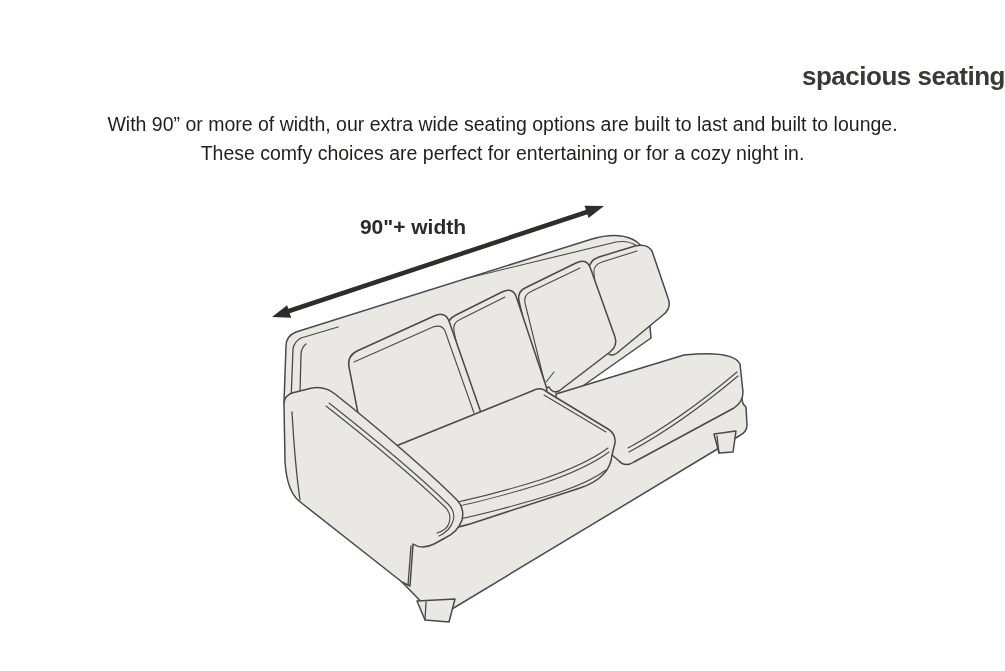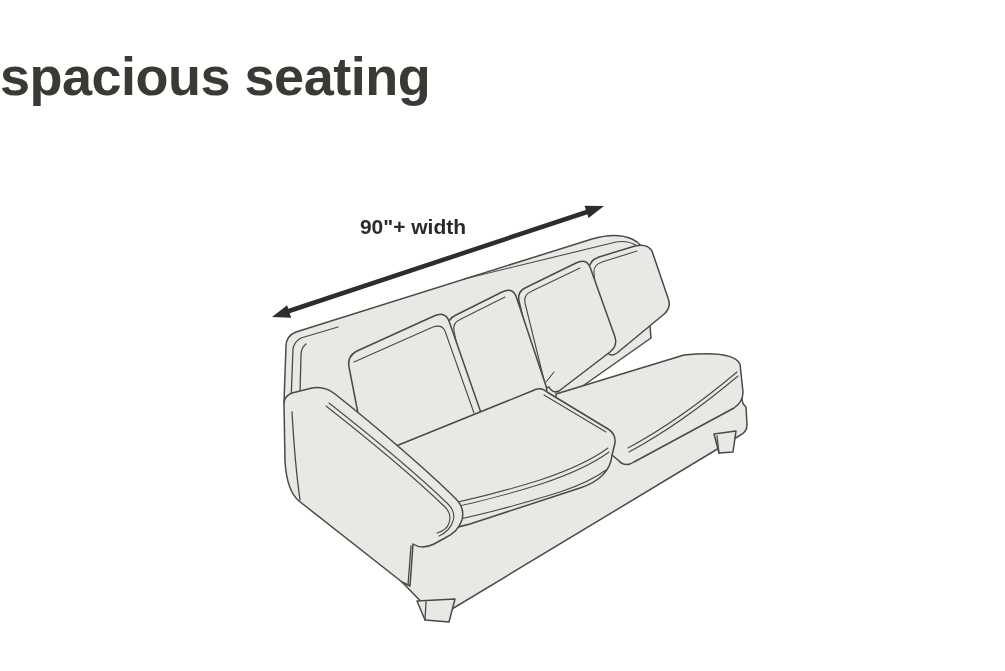--- a/index.html
+++ b/index.html
@@ -16,22 +16,22 @@
   .stage{
     position:relative;
     width:1005px;height:671px;
     margin:0 auto;
     background:var(--background);
     overflow:hidden;
   }
   .page-title{
     margin:0;
     padding-top:54px;
-    text-align:left;
-    font-size:54px;
+    text-align:right;
+    font-size:26px;
     line-height:44px;
     font-weight:700;
     letter-spacing:-0.5px;
     color:var(--heading-text);
   }
   .description{
     margin:12px auto 0;
     width:900px;
     text-align:center;
     font-size:19.5px;
@@ -60,20 +60,24 @@
   .arrow-line{fill:none;stroke:var(--arrow);stroke-width:4.5;}
   .arrow-head{fill:var(--arrow);stroke:none;}
 </style>
 </head>
 <body>
 
 <div class="stage">
 
   <h1 class="page-title">spacious seating</h1>
 
+  <div class="description">
+    <div>With 90” or more of width, our extra wide seating options are built to last and built to lounge.</div>
+    <div>These comfy choices are perfect for entertaining or for a cozy night in.</div>
+  </div>
 
   <div class="diagram">
     <svg width="1005" height="671" viewBox="0 0 1005 671" aria-hidden="true">
 
       <g>
         <path class="arrow-line" d="M 286,312 L 590,211"></path>
         <polygon class="arrow-head" points="604,206 588.6,217.9 584.5,205.8"></polygon>
         <polygon class="arrow-head" points="272,317 291.2,317.8 287.1,305.3"></polygon>
       </g>
 

